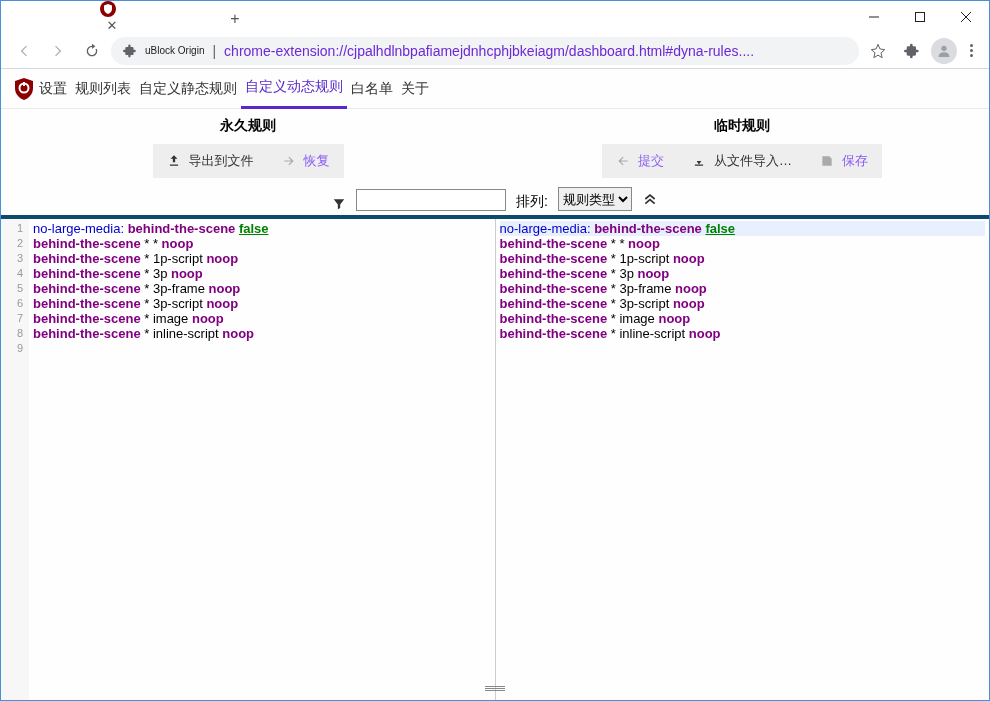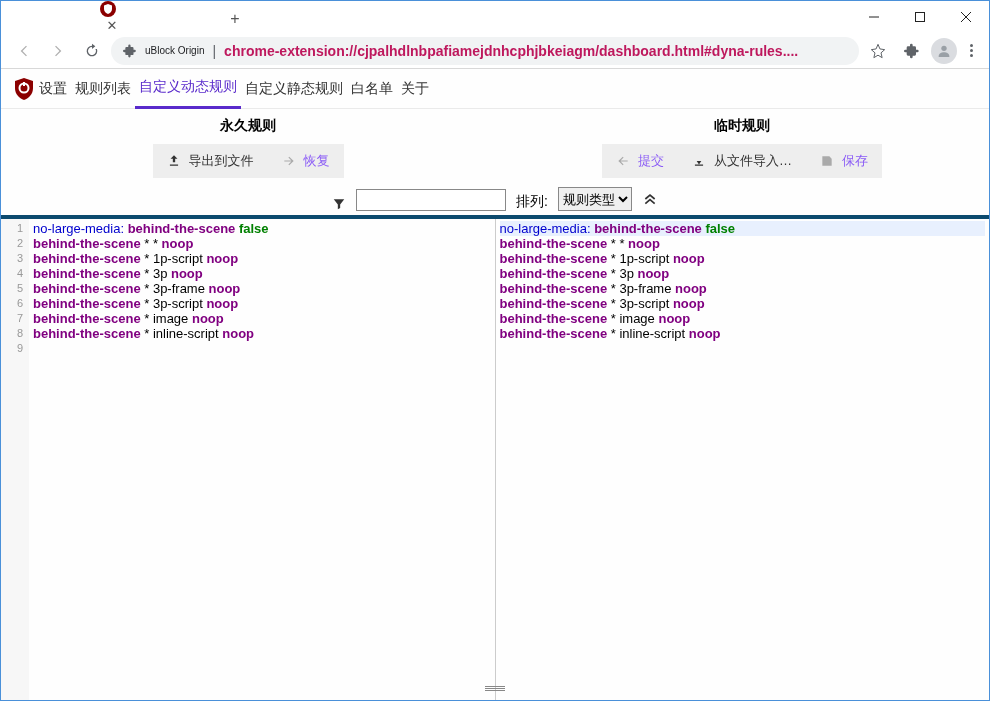--- a/index.html
+++ b/index.html
@@ -18,21 +18,21 @@
 .win-btn { width: 46px; height: 32px; display: flex; align-items: center; justify-content: center; cursor: pointer; }
 .win-btn svg { width: 10px; height: 10px; stroke: #222; stroke-width: 1; fill: none; }
 
 .toolbar { height: 36px; display: flex; align-items: center; padding: 0 8px; gap: 4px; background: #fff; border-bottom: 1px solid #d8d8d8; }
 .tb-icon { width: 30px; height: 30px; display: flex; align-items: center; justify-content: center; border-radius: 50%; cursor: pointer; }
 .tb-icon svg { width: 16px; height: 16px; fill: #5f6368; }
 .tb-icon.dim svg { fill: #b0b0b0; }
 .addrbar { flex: 1; height: 28px; background: #f1f3f4; border-radius: 14px; display: flex; align-items: center; padding: 0 12px; font-size: 14px; color: #5f6368; gap: 8px; }
 .addrbar .origin { color: #202124; font-size: 10px; }
 .addrbar .sep { color: #5f6368; }
-.addrbar .path { color: #be185d; white-space: nowrap; overflow: hidden; text-overflow: ellipsis; font-weight: bold; }
+.addrbar .path { color: #6d28d9; white-space: nowrap; overflow: hidden; text-overflow: ellipsis; }
 .ext-icon { width: 14px; height: 14px; }
 .avatar { width: 26px; height: 26px; background: #dadce0; border-radius: 50%; display: flex; align-items: center; justify-content: center; }
 .kebab { width: 20px; display: flex; flex-direction: column; align-items: center; gap: 2px; }
 .kebab span { width: 3px; height: 3px; background: #5f6368; border-radius: 50%; }
 
 
 .page { height: calc(701px - 32px - 36px - 2px); display: flex; flex-direction: column; background: #fefefe; }
 .page-tabs { height: 40px; display: flex; align-items: center; padding: 0 12px; border-bottom: 1px solid #eaeaea; }
 .shield { width: 22px; height: 22px; display: flex; align-items: center; justify-content: center; }
 .shield-svg { width: 20px; height: 22px; fill: #8b0000; }
@@ -58,21 +58,21 @@
 .editors { flex: 1; display: flex; overflow: hidden; position: relative; }
 .editor { flex: 1; display: flex; font-family: "Courier New", monospace; font-size: 13px; overflow: auto; }
 .editor.left { border-right: 1px solid #ccc; }
 .gutter { width: 28px; background: #f7f7f7; color: #999; text-align: right; padding: 2px 6px 2px 0; line-height: 15px; font-size: 11px; flex-shrink: 0; }
 .gutter div { height: 15px; }
 .code { flex: 1; padding: 2px 4px; line-height: 15px; white-space: nowrap; }
 .code .line { height: 15px; }
 .code .hl { background: #e8f0fe; }
 .t-key { color: #0000cd; }
 .t-dom { color: #800080; font-weight: bold; }
-.t-val { color: #008000; font-weight: bold; }
+.t-val { color: #008000; font-weight: bold; text-decoration: underline; }
 .t-act { color: #800080; font-weight: bold; }
 
 .splitter { position: absolute; left: 50%; bottom: 6px; transform: translateX(-50%); width: 20px; height: 8px; display: flex; flex-direction: column; gap: 1px; }
 .splitter span { height: 1px; background: #888; }
 </style>
 </head>
 <body>
 
 <div class="titlebar">
   <div class="tab-area">
@@ -159,22 +159,22 @@
   <div class="page-tabs">
     <div class="shield">
       <svg class="shield-svg" viewBox="0 0 20 22">
           <path d="M10 0 L19 3 V10 C19 16 15 20 10 22 C5 20 1 16 1 10 V3 Z"></path>
           <circle cx="10" cy="10" r="4.5" fill="none" stroke="#fff" stroke-width="2"></circle>
           <rect x="9" y="4" width="2" height="4" fill="#fff"></rect>
         </svg>
     </div>
     <div class="page-tab">设置</div>
     <div class="page-tab">规则列表</div>
+    <div class="page-tab">自定义静态规则</div>
     <div class="page-tab active">自定义动态规则</div>
-    <div class="page-tab">自定义静态规则</div>
     <div class="page-tab">白名单</div>
     <div class="page-tab">关于</div>
   </div>
 
   <div class="rules-hdr">
     <div>永久规则</div>
     <div>临时规则</div>
   </div>
 
   <div class="rules-btns">

